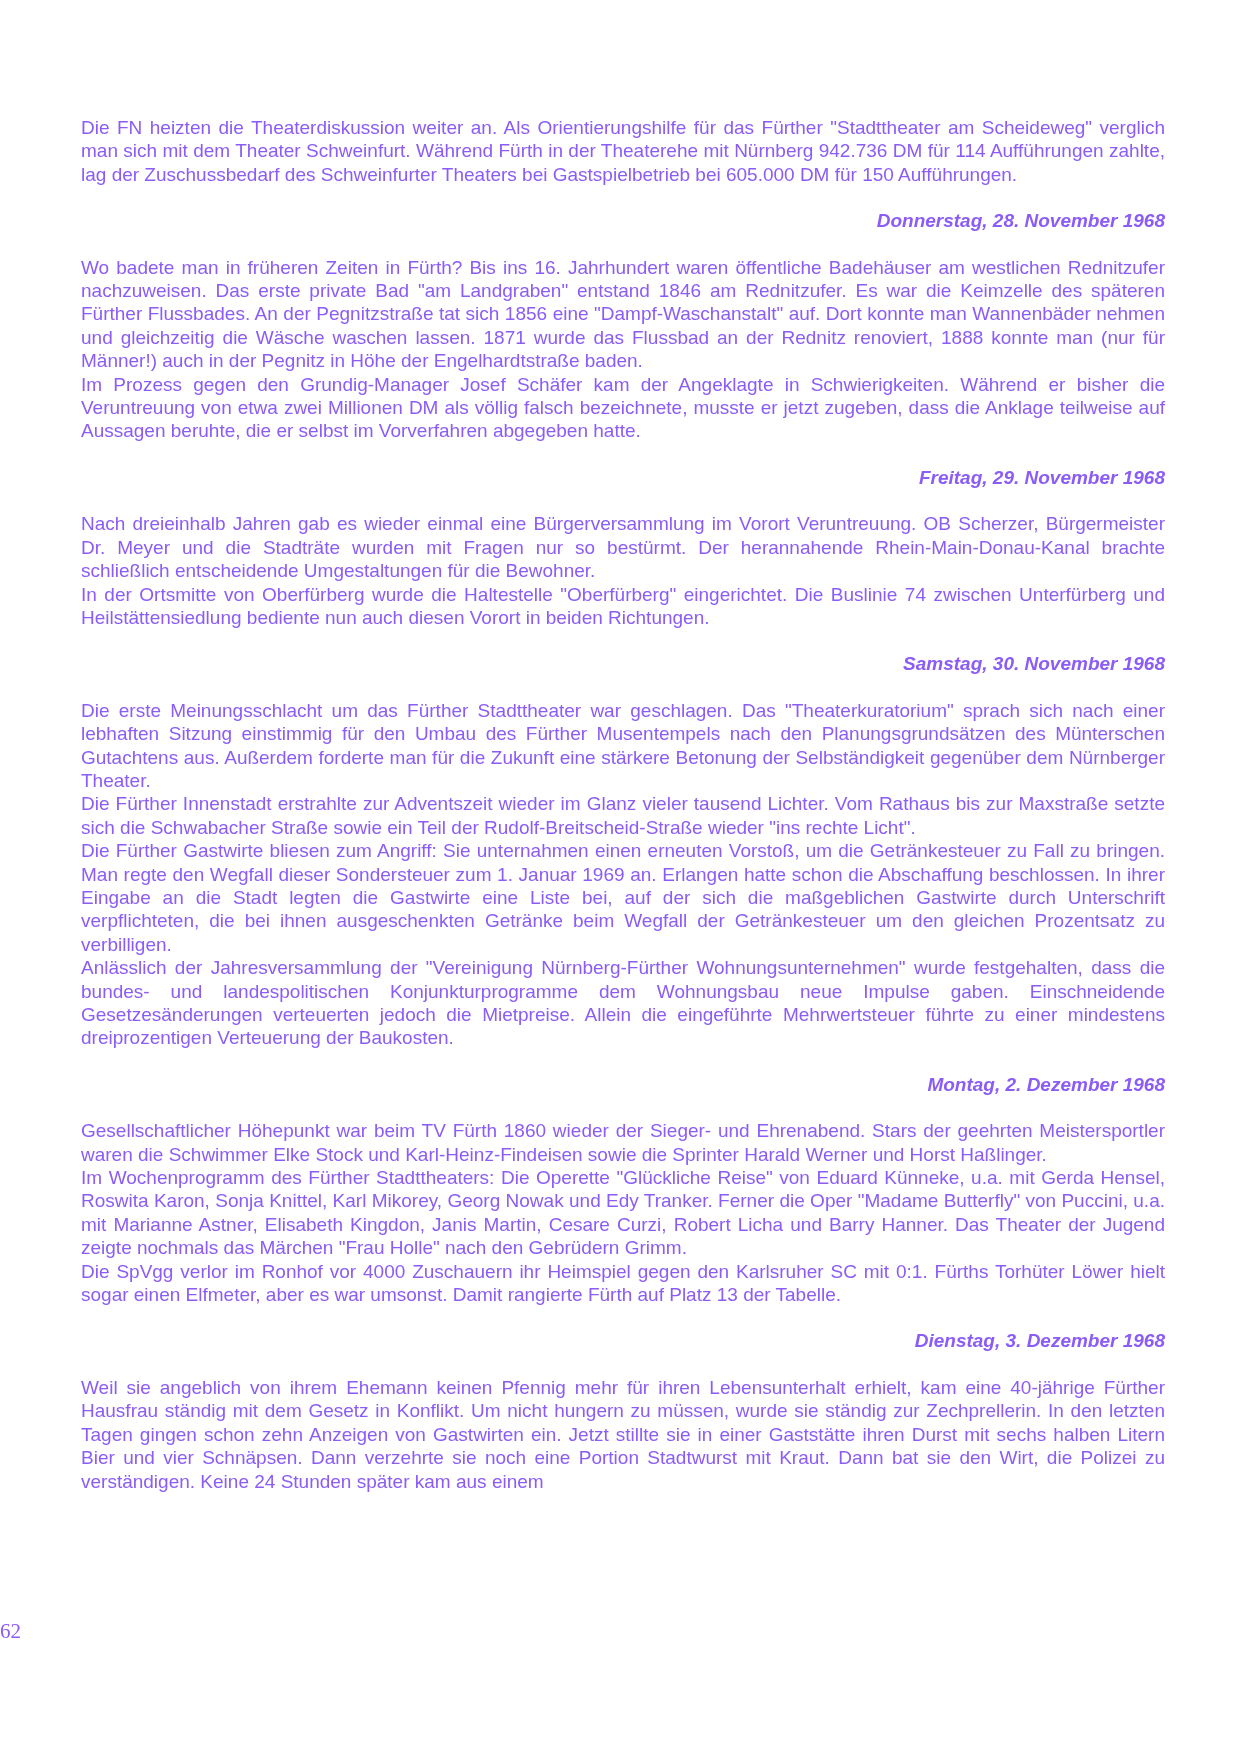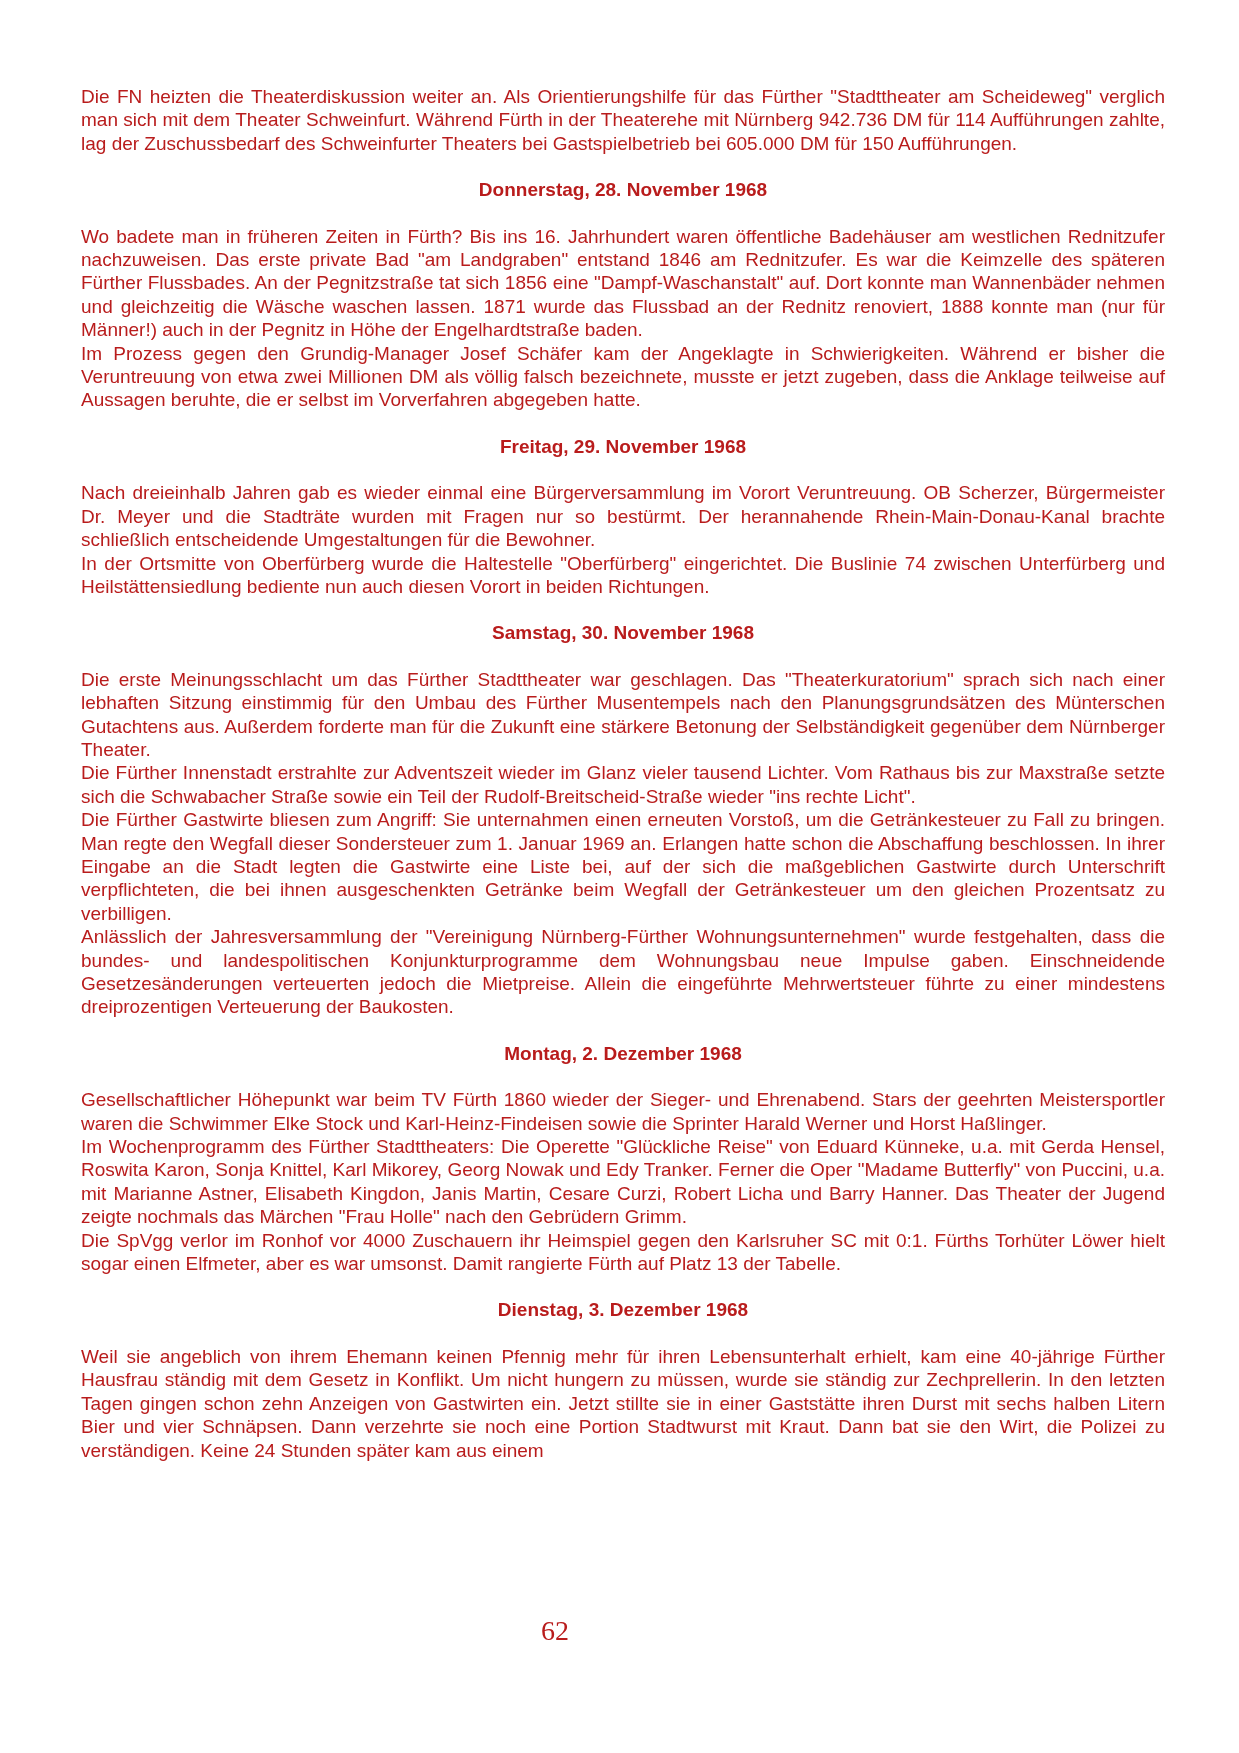--- a/index.html
+++ b/index.html
@@ -6,47 +6,48 @@
     margin: 0;
     padding: 0;
     background: #ffffff;
   }
   .page {
     position: relative;
     width: 1239px;
     height: 1753px;
     box-sizing: border-box;
     background: #ffffff;
-    color: #b91c1c;
+    color: #8b5cf6;
     font-family: "Liberation Sans", "DejaVu Sans", sans-serif;
     font-size: 19px;
     line-height: 23.4px;
-    padding: 85px 74px 0 81px;
+    padding: 116px 74px 0 81px;
     overflow: hidden;
   }
   .doc-body {
     width: 100%;
   }
   .para {
     margin: 0;
     text-align: justify;
   }
   .heading {
     margin: 23px 0 23px 0;
     font-weight: bold;
-    text-align: center;
+    text-align: right;
+    font-style: italic;
   }
   .page-number {
     position: absolute;
     top: 1618px;
     left: 0;
     width: 1110px;
-    text-align: center;
+    text-align: left;
     font-family: "Liberation Serif", "DejaVu Serif", serif;
-    font-size: 28px;
+    font-size: 21px;
     line-height: 26px;
   }
 </style>
 </head>
 <body>
 
 <div class="page">
   <div class="doc-body">
       <div class="para">Die FN heizten die Theaterdiskussion weiter an. Als Orientierungshilfe für das Fürther "Stadttheater am Scheideweg" verglich man sich mit dem Theater Schweinfurt. Während Fürth in der Theaterehe mit Nürnberg 942.736 DM für 114 Aufführungen zahlte, lag der Zuschussbedarf des Schweinfurter Theaters bei Gastspielbetrieb bei 605.000 DM für 150 Aufführungen.</div>
       <div class="heading">Donnerstag, 28. November 1968</div>

